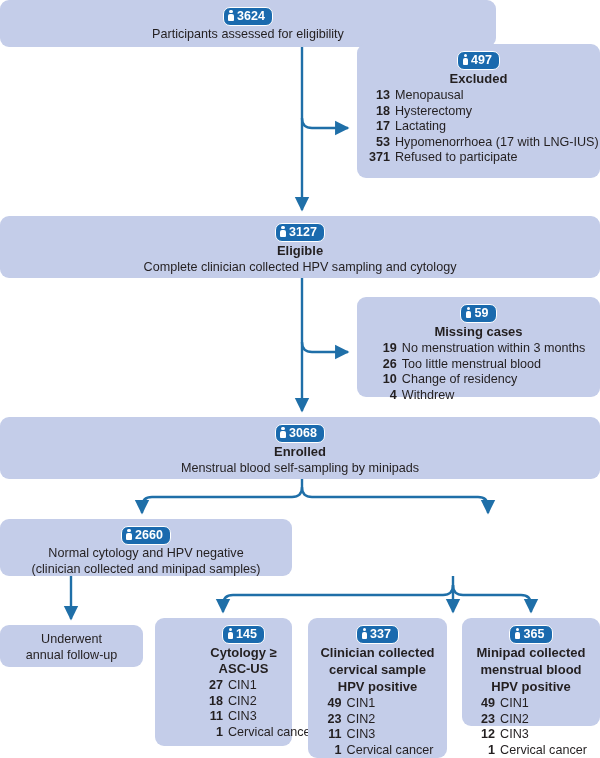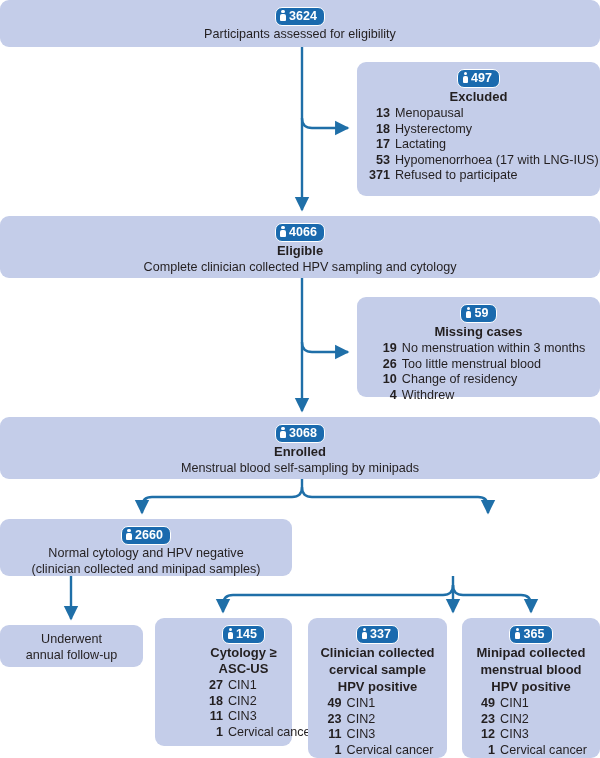--- a/index.html
+++ b/index.html
@@ -102,31 +102,31 @@
     white-space: nowrap;
   }
   ul.itemlist li .n {
     display: inline-block;
     width: 24px;
     text-align: right;
     font-weight: bold;
     margin-right: 5px;
   }
   
-  #box-assessed { left: 0px;   top: 0px;   width: 600px; height: 47px; }
-  #box-excluded { left: 357px; top: 62px;  width: 243px; height: 134px; }
+  #box-assessed { left: 0px;   top: 0px;   width: 496px; height: 47px; }
+  #box-excluded { left: 357px; top: 44px;  width: 243px; height: 134px; }
   #box-eligible { left: 0px;   top: 216px; width: 600px; height: 62px; }
   #box-missing  { left: 357px; top: 297px; width: 243px; height: 100px; }
   #box-enrolled { left: 0px;   top: 417px; width: 600px; height: 62px; }
   #box-normal   { left: 0px;   top: 519px; width: 292px; height: 57px; }
   #box-positive { left: 308px; top: 519px; width: 292px; height: 57px; }
   #box-followup { left: 0px;   top: 625px; width: 143px; height: 42px; }
   #box-cyto     { left: 155px; top: 618px; width: 137px; height: 128px; padding-left: 48px; }
   #box-clin     { left: 308px; top: 618px; width: 139px; height: 140px; }
-  #box-mini     { left: 462px; top: 618px; width: 138px; height: 140px; }
+  #box-mini     { left: 462px; top: 618px; width: 138px; height: 108px; }
 
   #box-excluded ul.itemlist li .n,
   #box-missing ul.itemlist li .n { width: 25px; }
   #box-cyto ul.itemlist li .n,
   #box-clin ul.itemlist li .n,
   #box-mini ul.itemlist li .n { width: 20px; }
 </style>
 </head>
 <body>
 
@@ -175,21 +175,21 @@
     <ul class="itemlist">
       <li><span class="n">13</span><span>Menopausal</span></li>
       <li><span class="n">18</span><span>Hysterectomy</span></li>
       <li><span class="n">17</span><span>Lactating</span></li>
       <li><span class="n">53</span><span>Hypomenorrhoea (17 with LNG-IUS)</span></li>
       <li><span class="n">371</span><span>Refused to participate</span></li>
     </ul>
   </div>
 
   <div class="box" id="box-eligible">
-    <div class="badge"><span class="person"></span><span class="num">4066</span></div>
+    <div class="badge"><span class="person"></span><span class="num">3127</span></div>
     <div class="title">Eligible</div>
     <div class="subtitle">Complete clinician collected HPV sampling and cytology</div>
   </div>
 
   <div class="box" id="box-missing">
     <div class="badge"><span class="person"></span><span class="num">59</span></div>
     <div class="title">Missing cases</div>
     <ul class="itemlist">
       <li><span class="n">19</span><span>No menstruation within 3 months</span></li>
       <li><span class="n">26</span><span>Too little menstrual blood</span></li>

